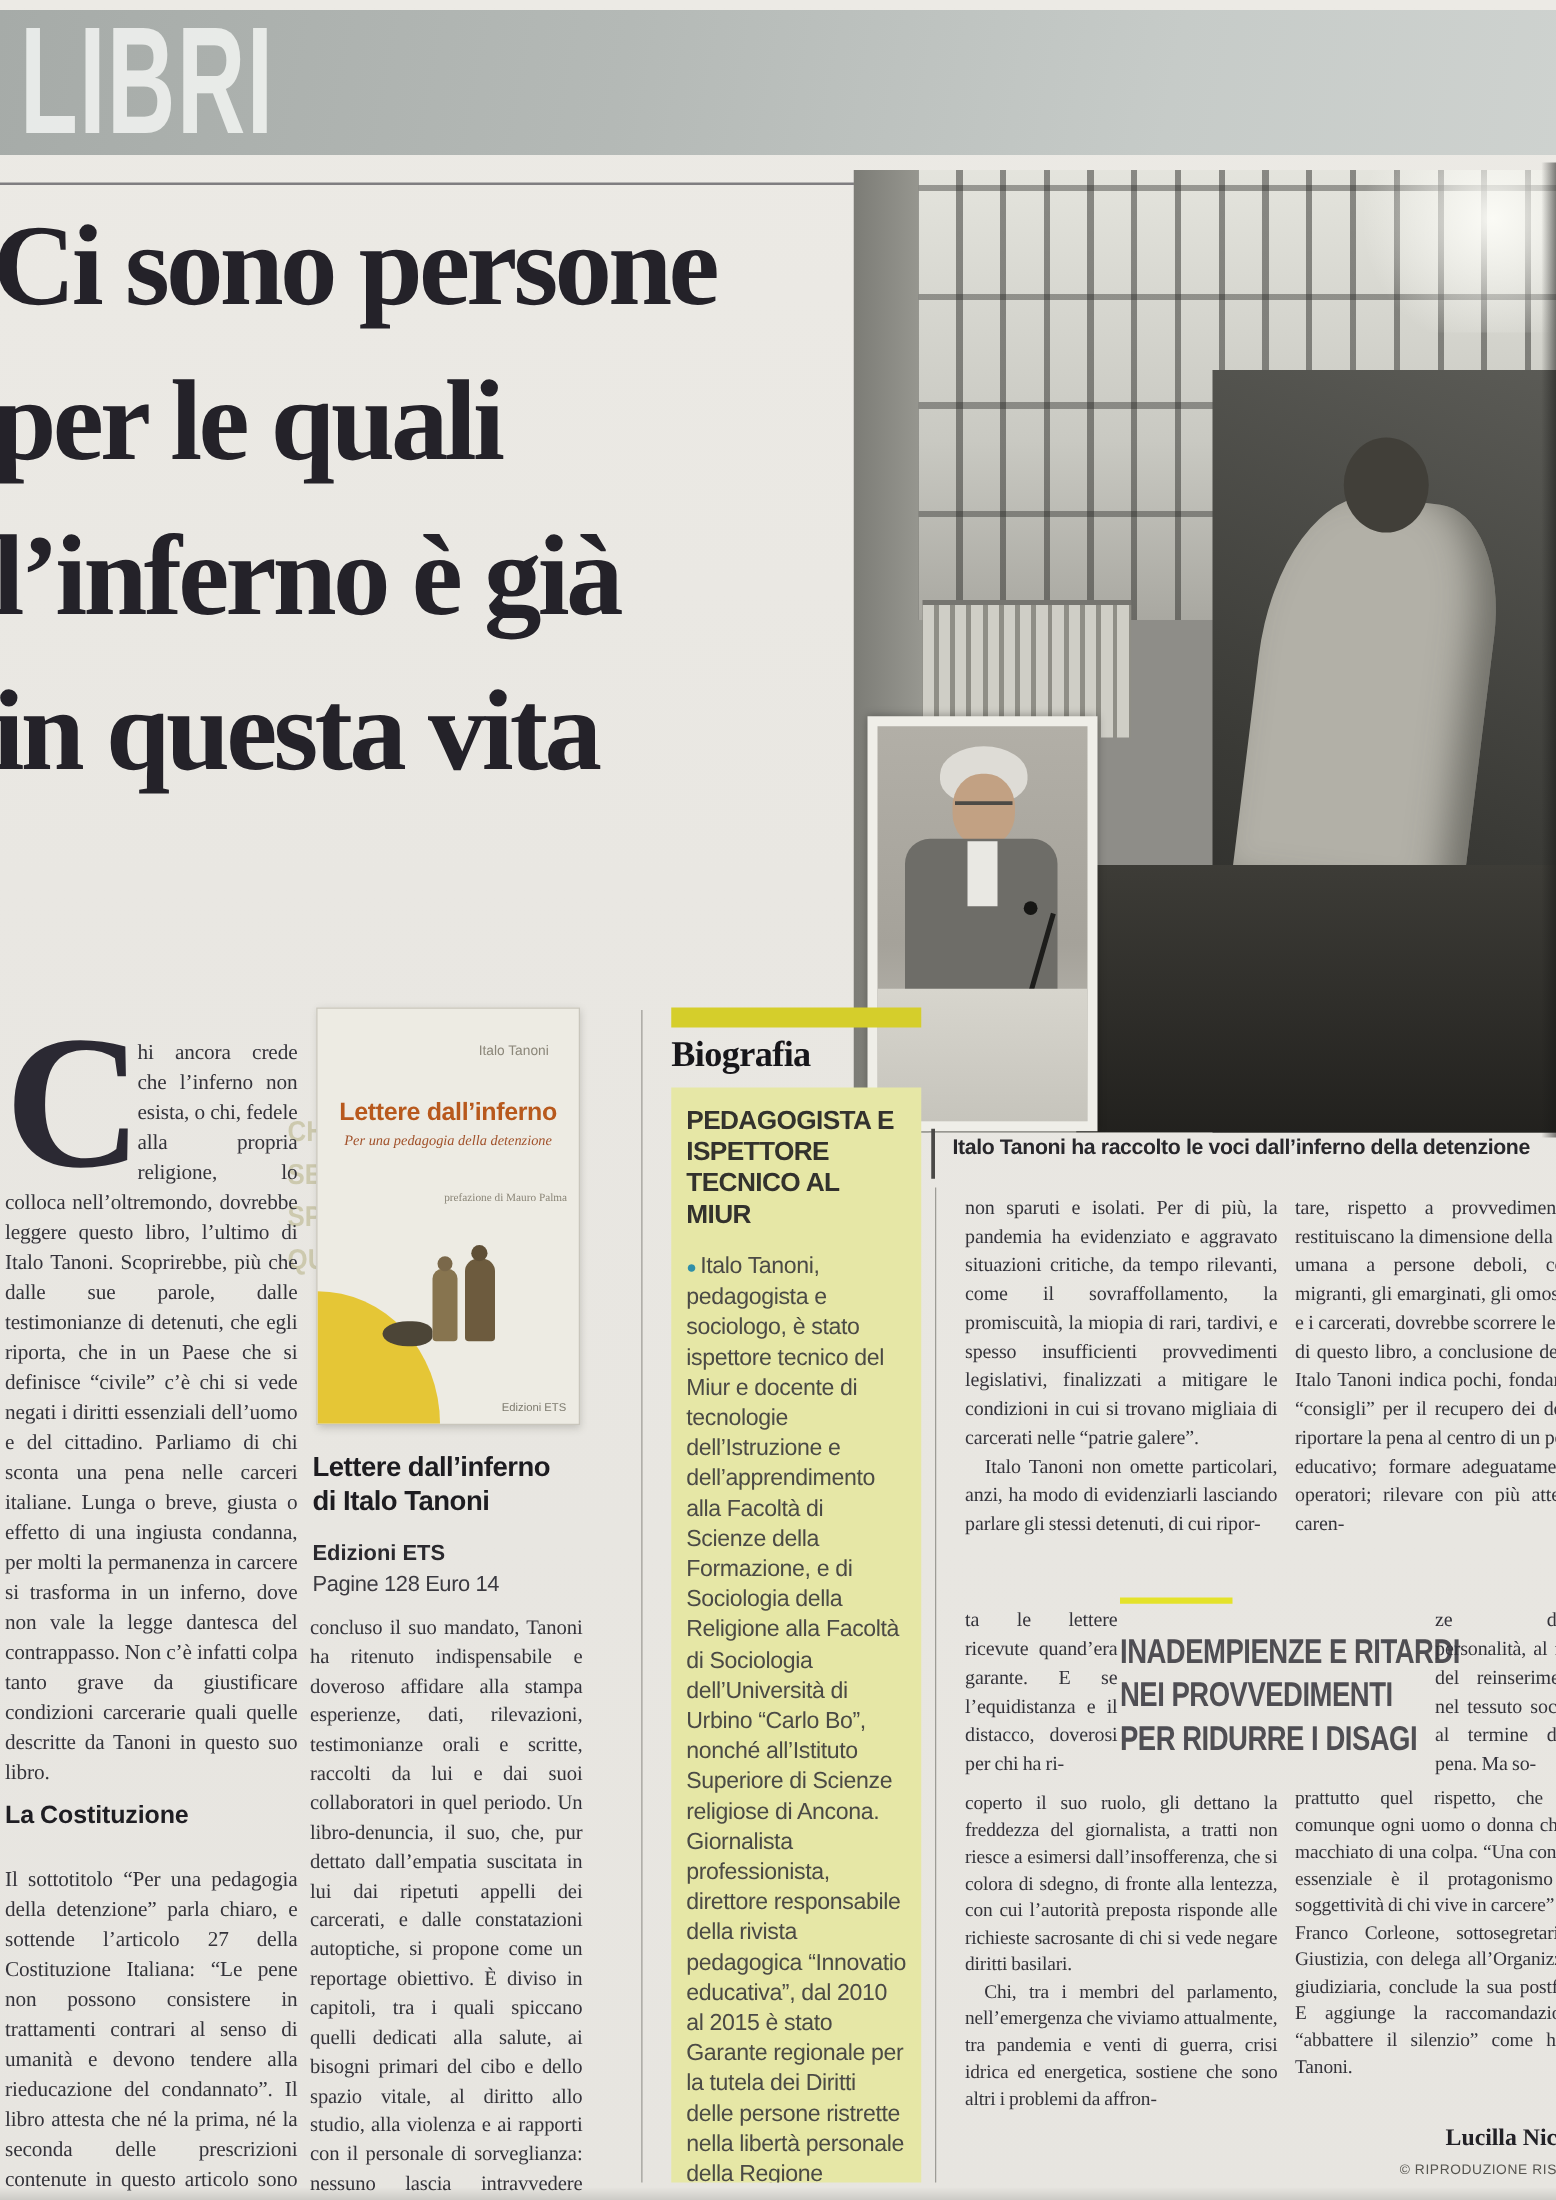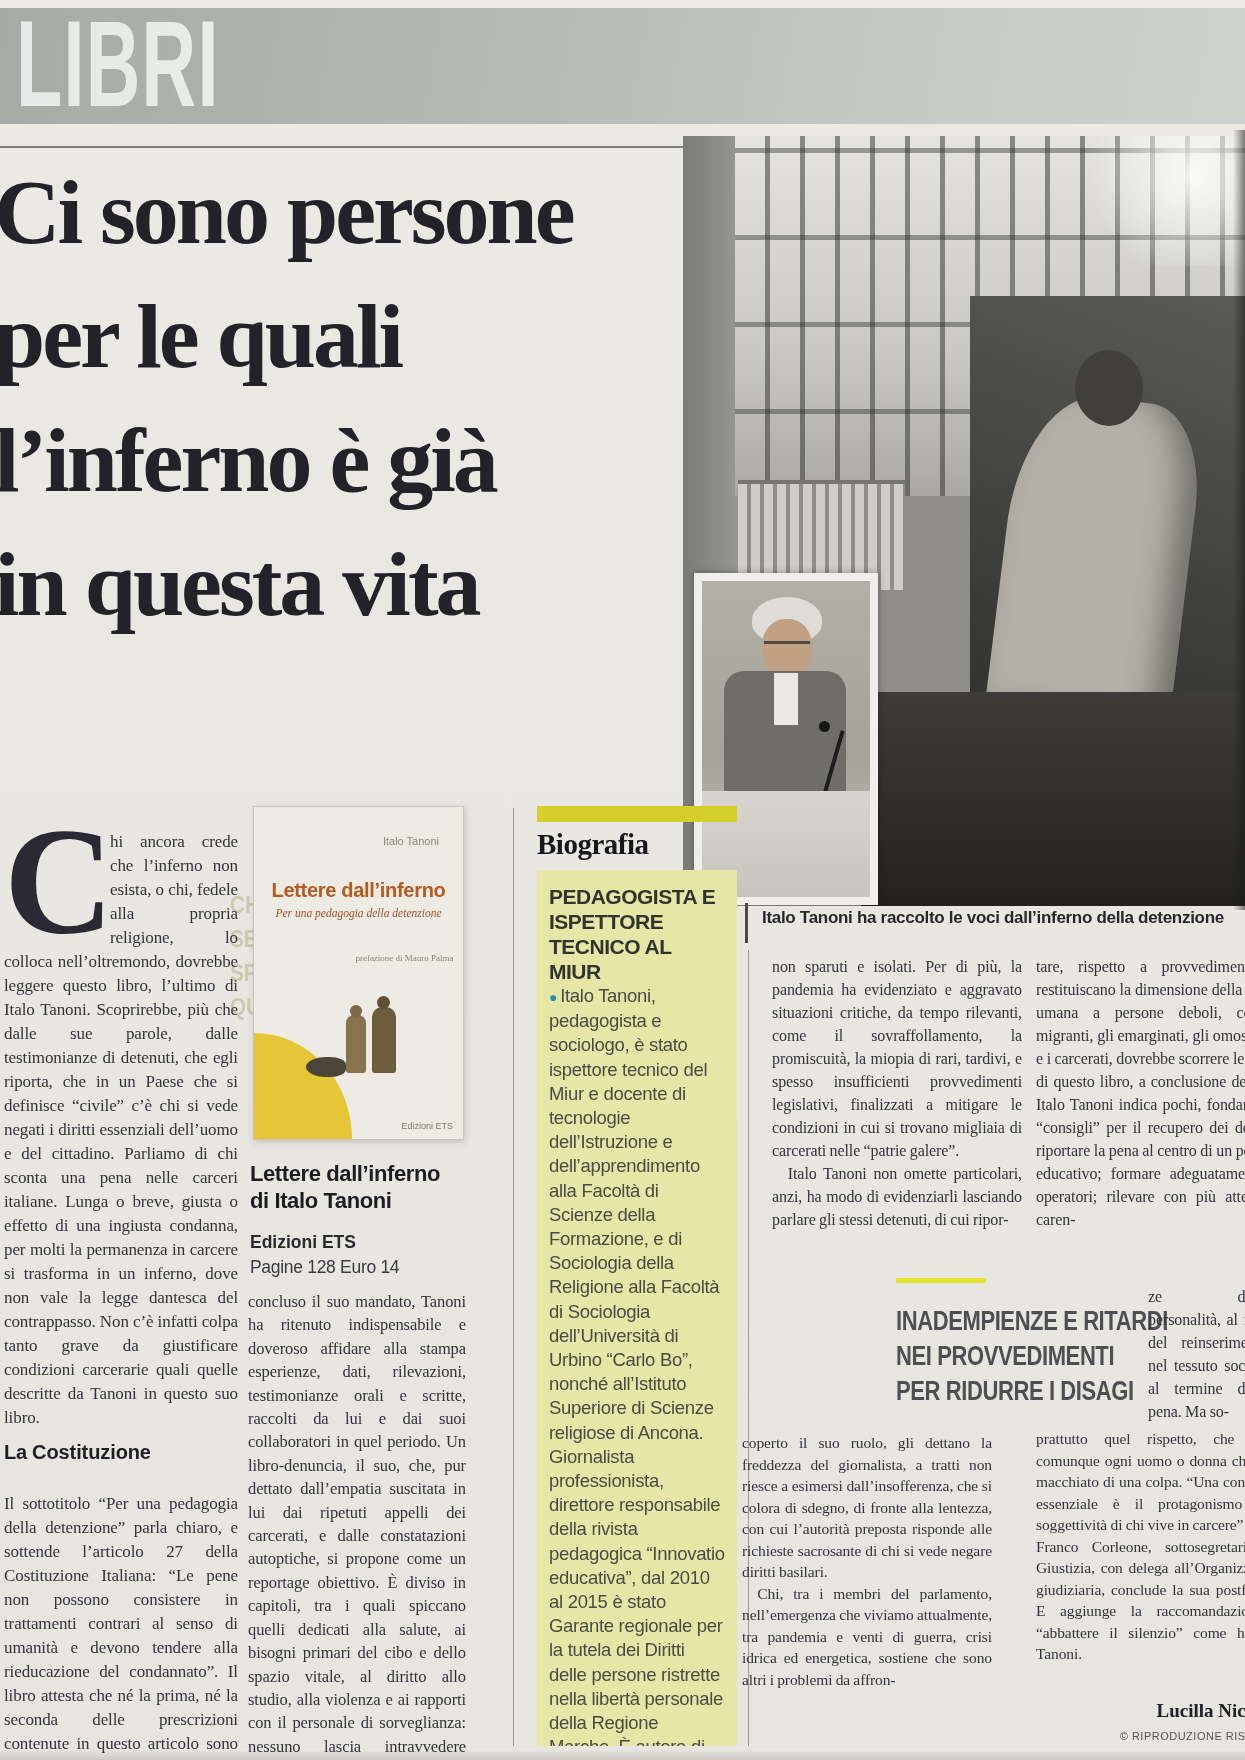--- a/index.html
+++ b/index.html
@@ -31,21 +31,21 @@
   .txt{font-size:16.5px;line-height:23.4px;text-align:justify;color:#34333a;
     letter-spacing:-0.1px;word-spacing:-0.5px;white-space:pre-line;}
   .col1{left:4px;top:806px;width:234px;font-size:17px;line-height:24px;}
   .dropcap{float:left;width:106px;height:116px;font-size:152px;line-height:104px;
     font-weight:bold;color:#2b2933;}
   .subhead{font-family:"Liberation Sans",sans-serif;font-weight:bold;font-size:20px;
     color:#1f1e23;margin:10px 0 4px 0;text-align:left;}
   .col2{left:248px;top:1290px;width:218px;}
   .col3a{left:772px;top:955px;width:250px;font-size:16px;line-height:23px;}
   .col3b{left:772px;top:1285px;width:122px;font-size:16px;line-height:23px;}
-  .col3c{left:742px;top:1432px;width:250px;font-size:15.5px;line-height:21.5px;}
+  .col3c{left:772px;top:1432px;width:250px;font-size:15.5px;line-height:21.5px;}
   .col4a{left:1036px;top:955px;width:254px;font-size:16px;line-height:23px;}
   .col4b{left:1148px;top:1285px;width:120px;font-size:16px;line-height:23px;}
   .col4c{left:1036px;top:1428px;width:254px;font-size:15.5px;line-height:21.5px;}
   .byline{left:1036px;top:1700px;width:254px;font-weight:bold;font-size:19px;
     text-align:right;color:#222126;}
   .copyright{left:1036px;top:1730px;width:254px;font-family:"Liberation Sans",sans-serif;
     font-size:11px;letter-spacing:.5px;text-align:right;color:#55544e;}
 
   
   .vrule{width:1px;background:#9d9c96;}
@@ -119,21 +119,21 @@
   .bkdetails{left:250px;top:1257px;width:215px;font-family:"Liberation Sans",sans-serif;
     font-size:17.5px;color:#3b3a40;letter-spacing:-0.3px;}
 
   
   .biobar{left:537px;top:806px;width:200px;height:16px;background:#d5ce2b;}
   .bioheading{left:537px;top:828px;width:200px;font-family:Liberation Serif, serif;
     font-weight:bold;font-size:29px;color:#17161a;letter-spacing:-0.5px;}
   .biobox{left:537px;top:870px;width:200px;height:876px;background:#e6e7a6;
     box-sizing:border-box;padding:14px 12px;overflow:hidden;}
   .biotitle{font-family:"Liberation Sans",sans-serif;font-weight:bold;font-size:21px;
-    line-height:25px;letter-spacing:-0.5px;color:#33322d;}
+    line-height:25px;letter-spacing:-0.5px;color:#33322d;margin-bottom:16px;}
   .biobody{font-family:"Liberation Sans",sans-serif;font-size:18.5px;line-height:24.2px;
     color:#4b4a45;letter-spacing:-0.3px;}
   .bullet{color:#2f8fa8;font-size:14px;margin-right:3px;}
 
   
   .pq{left:896px;top:1278px;width:235px;}
   .pqbar{width:90px;height:5px;background:#e4e22a;margin-bottom:20px;}
   .pqtext{font-family:"Liberation Sans",sans-serif;font-weight:bold;font-size:27.5px;
     line-height:35px;color:#4f4e53;letter-spacing:-0.5px;transform:scaleX(0.8);
     transform-origin:left top;white-space:pre;}
@@ -218,20 +218,21 @@
 
   <div class="abs biobar"></div>
   <div class="abs bioheading">Biografia</div>
   <div class="abs biobox">
     <div class="biotitle">PEDAGOGISTA E ISPETTORE TECNICO AL MIUR</div>
     <div class="biobody"><span class="bullet">●</span><span>Italo Tanoni, pedagogista e sociologo, è stato ispettore tecnico del Miur e docente di tecnologie dell’Istruzione e dell’apprendimento alla Facoltà di Scienze della Formazione, e di Sociologia della Religione alla Facoltà di Sociologia dell’Università di Urbino “Carlo Bo”, nonché all’Istituto Superiore di Scienze religiose di Ancona. Giornalista professionista, direttore responsabile della rivista pedagogica “Innovatio educativa”, dal 2010 al 2015 è stato Garante regionale per la tutela dei Diritti delle persone ristrette nella libertà personale della Regione Marche. È autore di numerosi saggi e pubblicazioni (www.italotanoni.it).</span></div>
   </div>
 
   <div class="abs txt col3a">non sparuti e isolati. Per di più, la pandemia ha evidenziato e aggravato situazioni critiche, da tempo rilevanti, come il sovraffollamento, la promiscuità, la miopia di rari, tardivi, e spesso insufficienti provvedimenti legislativi, finalizzati a mitigare le condizioni in cui si trovano migliaia di carcerati nelle “patrie galere”.
   Italo Tanoni non omette particolari, anzi, ha modo di evidenziarli lasciando parlare gli stessi detenuti, di cui ripor-</div>
+  <div class="abs txt col3b">ta le lettere ricevute quand’era garante. E se l’equidistanza e il distacco, doverosi per chi ha ri-</div>
   <div class="abs txt col3c">coperto il suo ruolo, gli dettano la freddezza del giornalista, a tratti non riesce a esimersi dall’insofferenza, che si colora di sdegno, di fronte alla lentezza, con cui l’autorità preposta risponde alle richieste sacrosante di chi si vede negare diritti basilari.
   Chi, tra i membri del parlamento, nell’emergenza che viviamo attualmente, tra pandemia e venti di guerra, crisi idrica ed energetica, sostiene che sono altri i problemi da affron-</div>
 
   <div class="abs pq">
     <div class="pqbar"></div>
     <div class="pqtext">INADEMPIENZE E RITARDI
 NEI PROVVEDIMENTI
 PER RIDURRE I DISAGI</div>
   </div>
 

